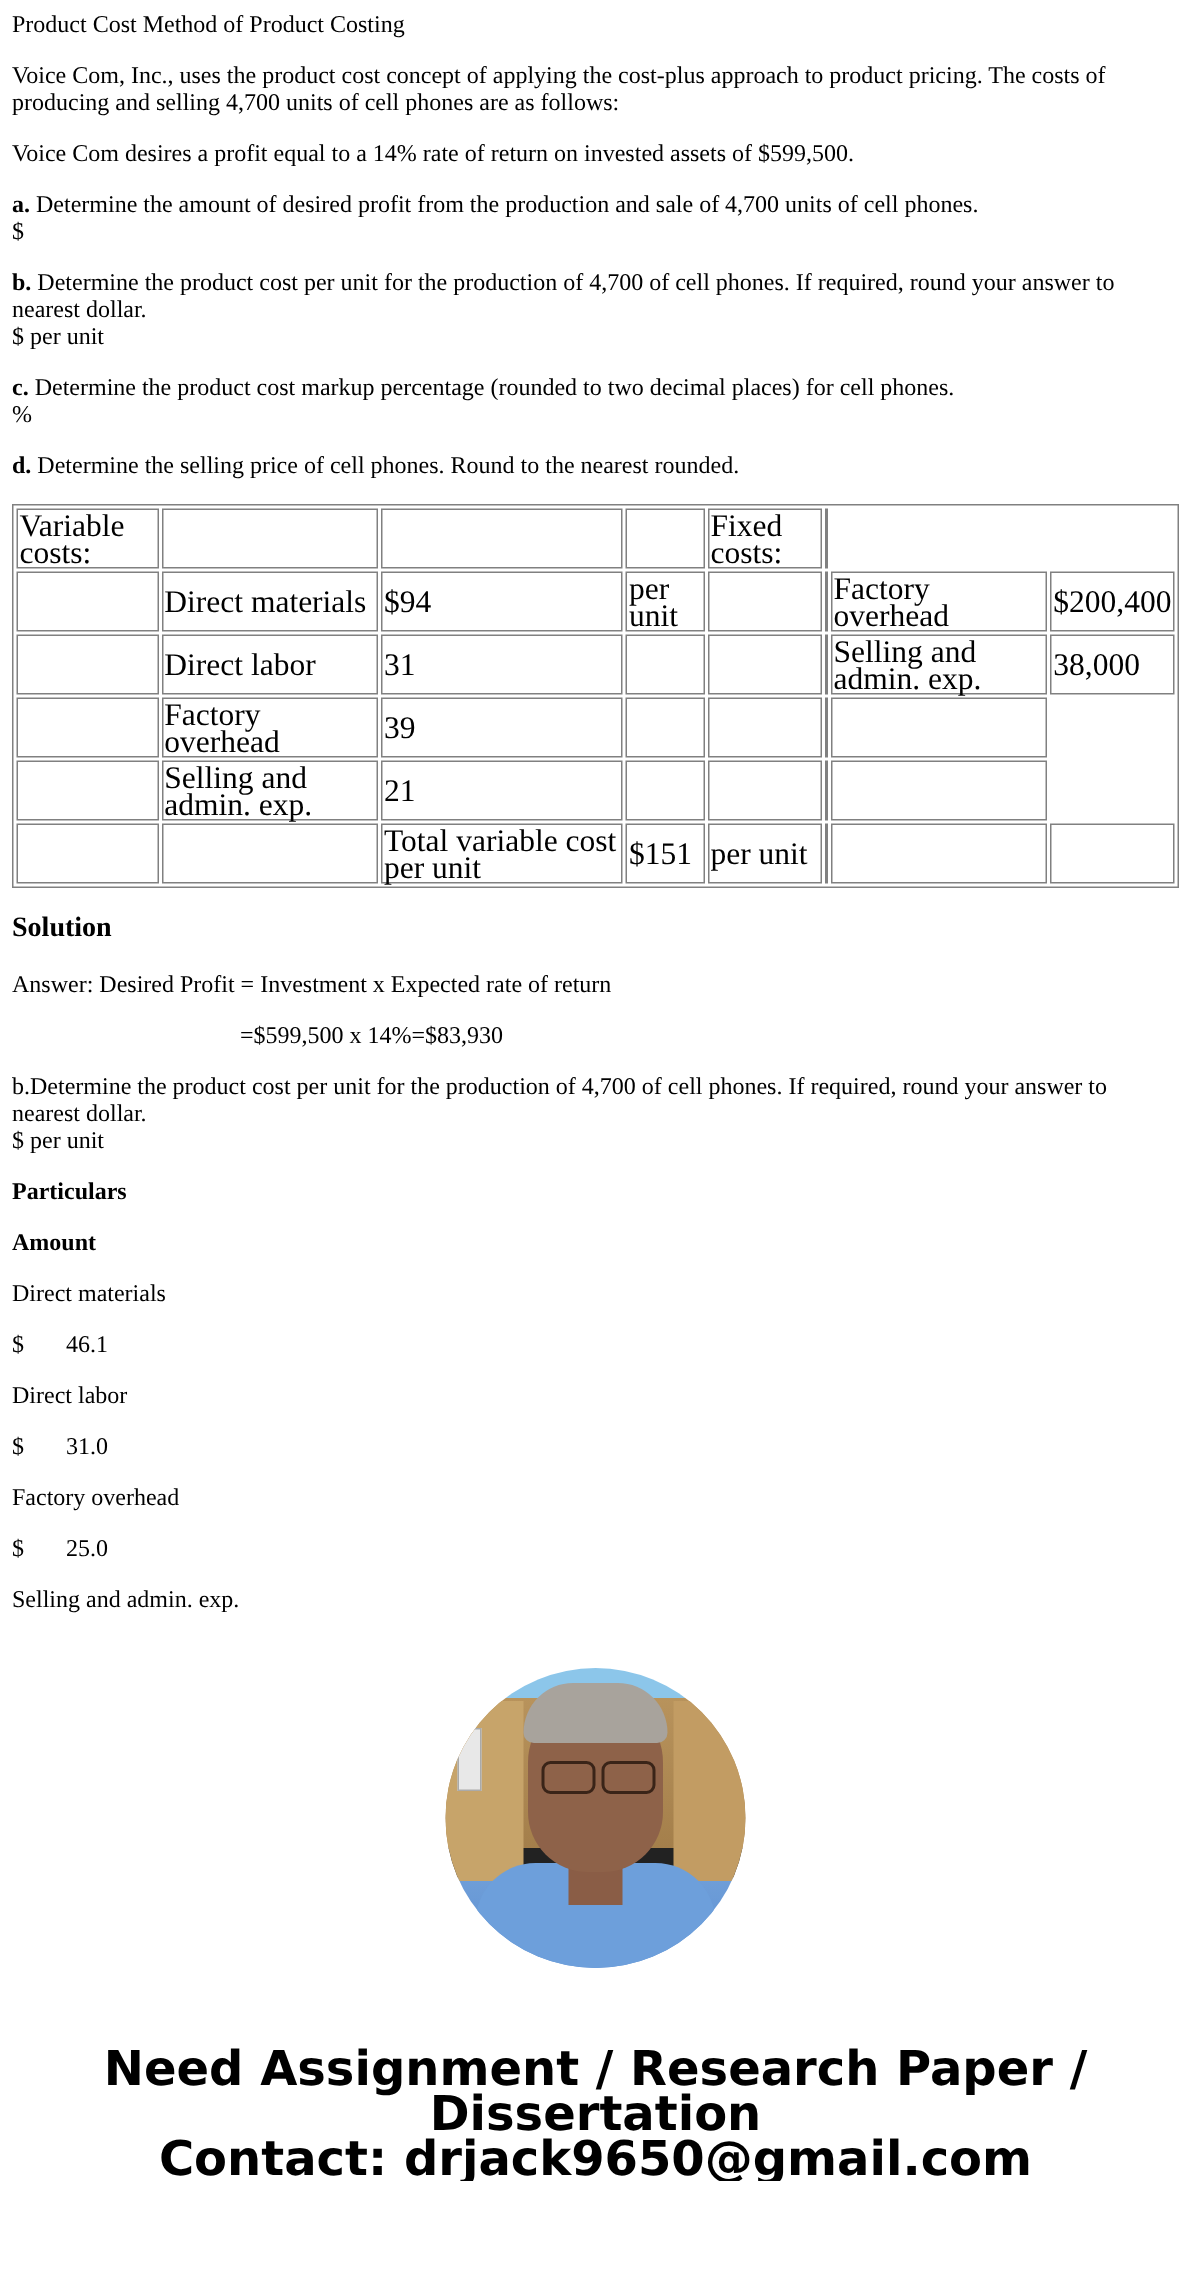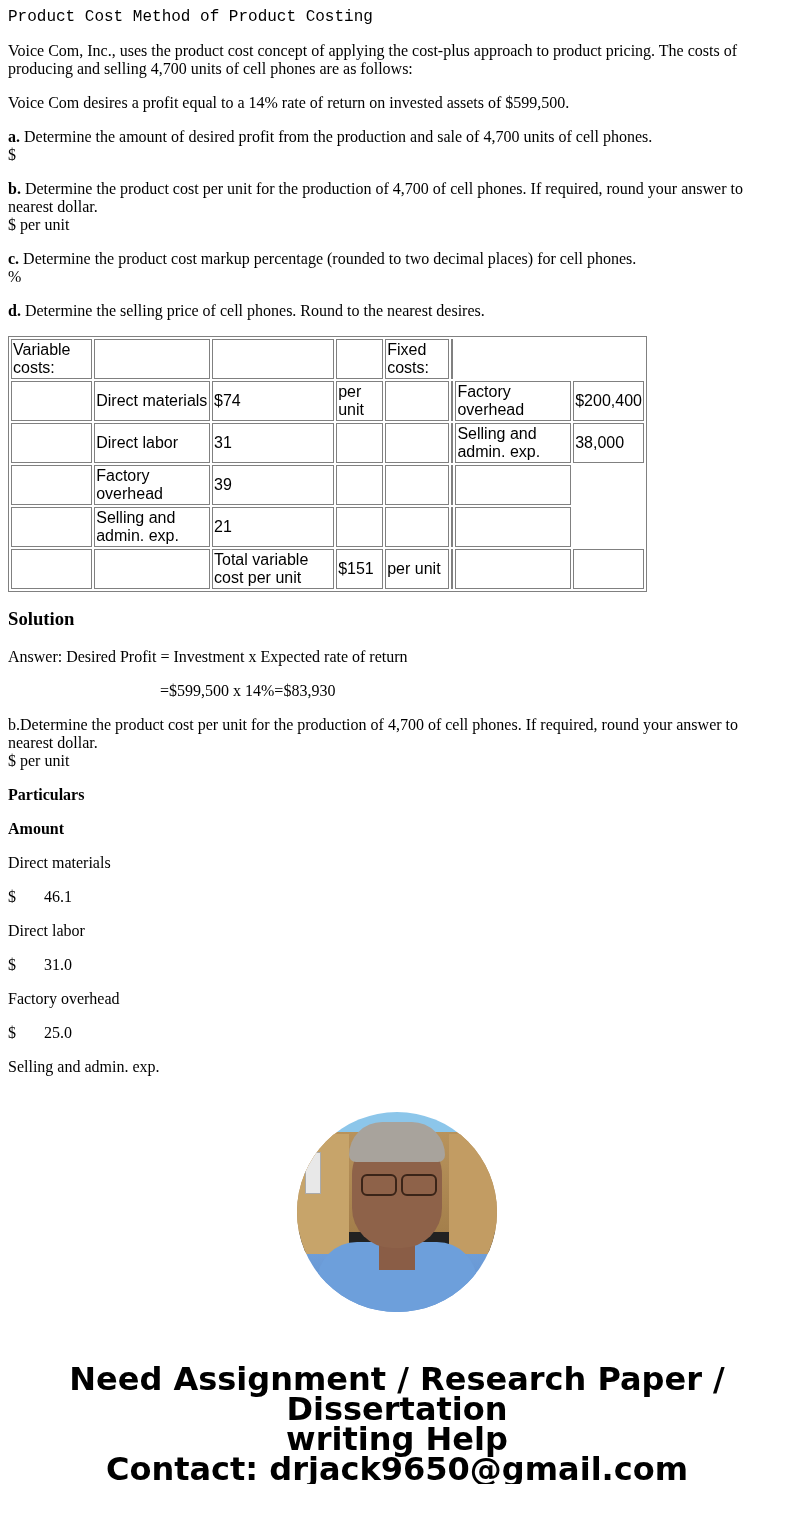--- a/index.html
+++ b/index.html
@@ -5,30 +5,30 @@
     html, body { margin: 0; padding: 0; background: #ffffff; }
     body {
       width: 794px;
       font-family: "Liberation Serif", serif;
       font-size: 16px;
       color: #000;
       line-height: 18px;
     }
     .page { padding: 0 8px; }
     p { margin: 0 0 16px 0; }
-    .first { margin-top: 8px; font-family: Liberation Mono, monospace; }
+    .first { margin-top: 8px; }
     b { font-weight: bold; }
     table.costs {
       border: 1px solid #808080;
       border-collapse: separate;
       border-spacing: 2px;
-      width: 639px;
+      width: 778px;
       margin: 0 0 16px 0;
-      font-family: Liberation Sans, sans-serif;
-      font-size: 16px;
+      font-family: Liberation Serif, serif;
+      font-size: 21px;
     }
     table.costs td {
       border: 1px solid #808080;
       padding: 1px;
       vertical-align: middle;
       line-height: 18px;
     }
     table.costs td.noborder { border: none; }
     table.costs td.gap { padding: 0; width: 0; }
     .c1 { width: 93px; }
@@ -93,38 +93,38 @@
   </p>
   <p>
     <b>b.</b><span> Determine the product cost per unit for the production of 4,700 of cell phones. If required, round your answer to nearest dollar.</span><br>
     <span>$ per unit</span>
   </p>
   <p>
     <b>c.</b><span> Determine the product cost markup percentage (rounded to two decimal places) for cell phones.</span><br>
     <span>%</span>
   </p>
   <p>
-    <b>d.</b><span> Determine the selling price of cell phones. Round to the nearest desires.</span>
+    <b>d.</b><span> Determine the selling price of cell phones. Round to the nearest rounded.</span>
   </p>
 
   <table class="costs">
     <tbody>
         <tr class="r-h">
       <td class="c1">Variable costs:</td>
       <td class="c2"></td>
       <td class="c3"></td>
       <td class="c4"></td>
       <td class="c5">Fixed costs:</td>
       <td class="gap"></td>
       <td class="noborder" colspan="2"></td>
     </tr>
     <tr class="r-h">
       <td></td>
       <td>Direct materials</td>
-      <td>$74</td>
+      <td>$94</td>
       <td>per unit</td>
       <td></td>
       <td class="gap"></td>
       <td class="c7">Factory overhead</td>
       <td class="c8">$200,400</td>
     </tr>
     <tr class="r-h">
       <td></td>
       <td>Direct labor</td>
       <td>31</td>
@@ -193,17 +193,16 @@
       <div class="neck"></div>
       <div class="head"></div>
       <div class="hair"></div>
       <div class="glass-l"></div>
       <div class="glass-r"></div>
     </div>
   </div>
 
   <div class="footer">
     <div>Need Assignment / Research Paper / Dissertation</div>
-    <div>writing Help</div>
     <div>Contact: drjack9650@gmail.com</div>
   </div>
 
 </div>
 
 </body></html>

